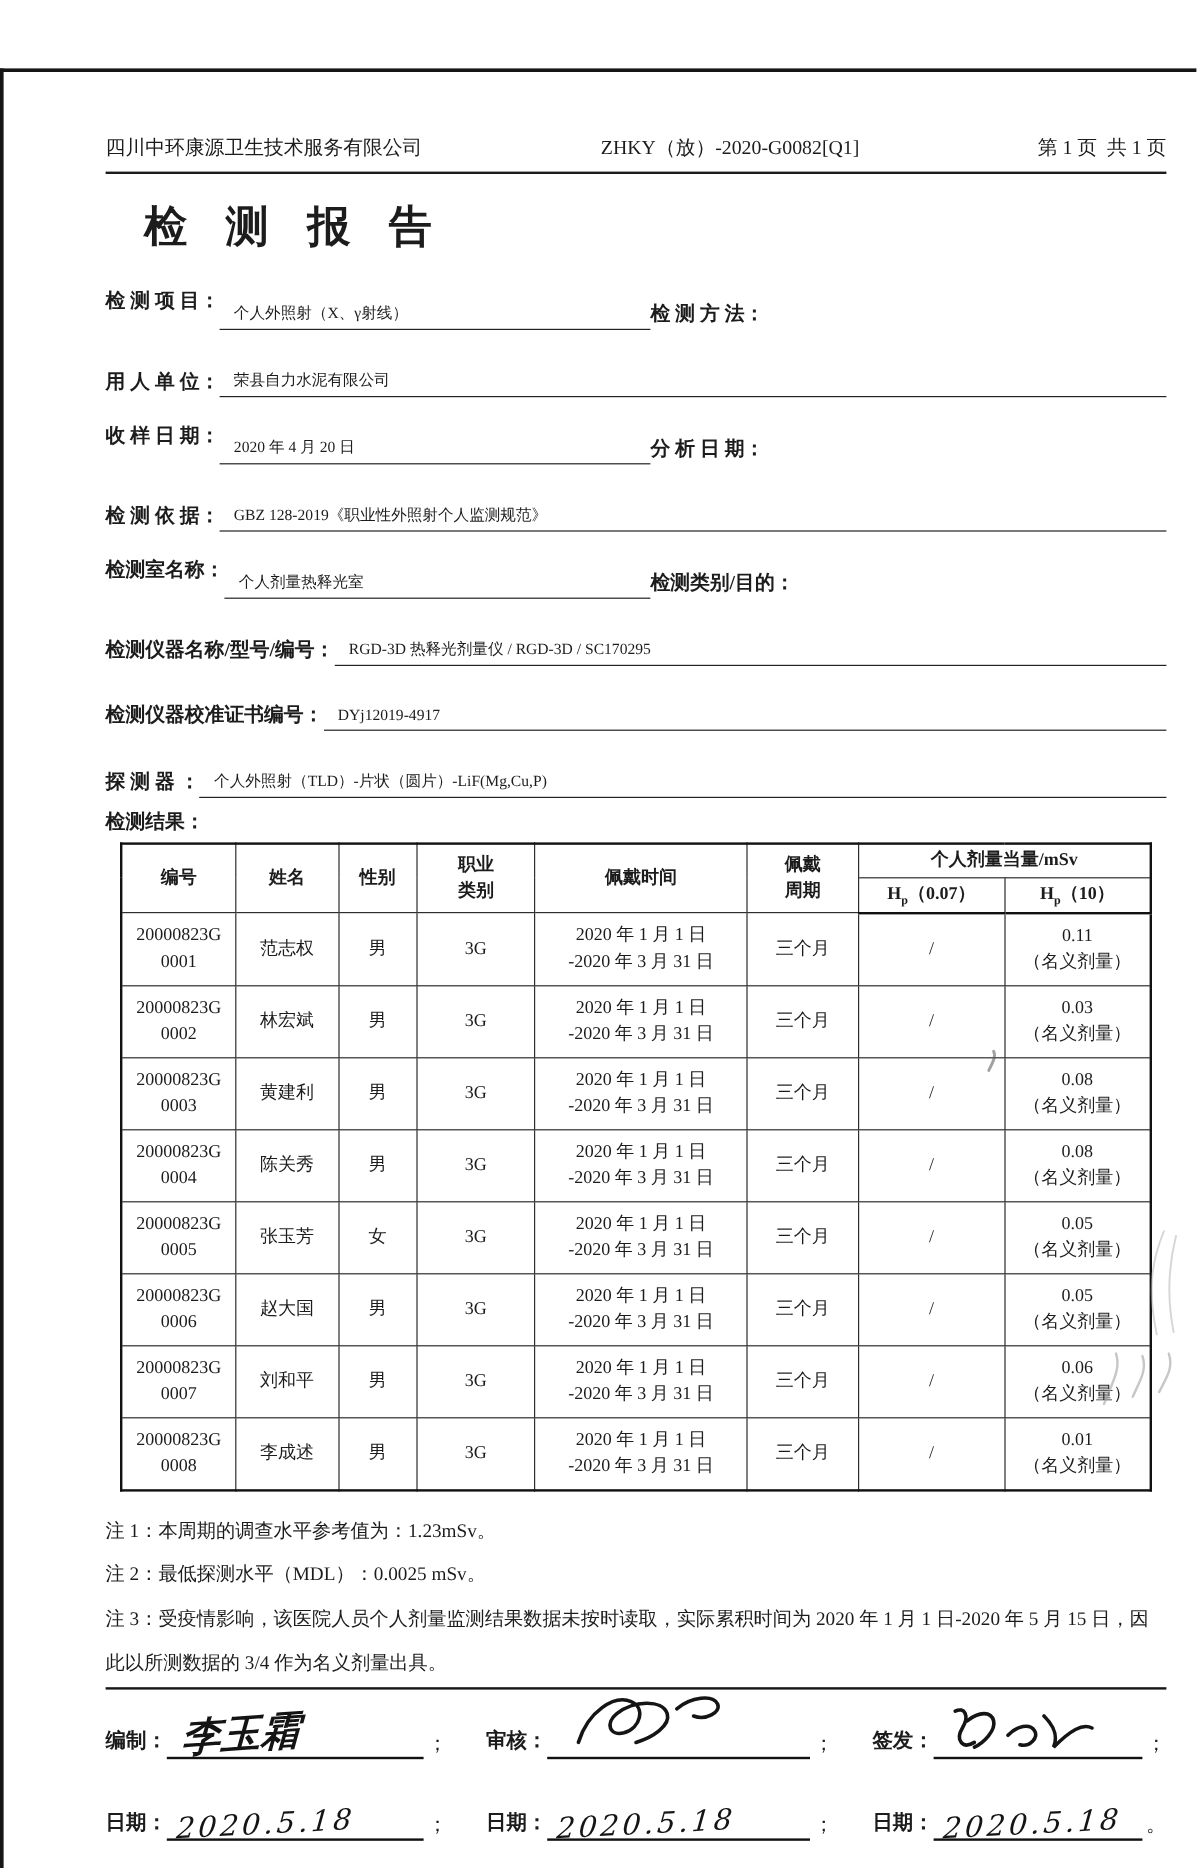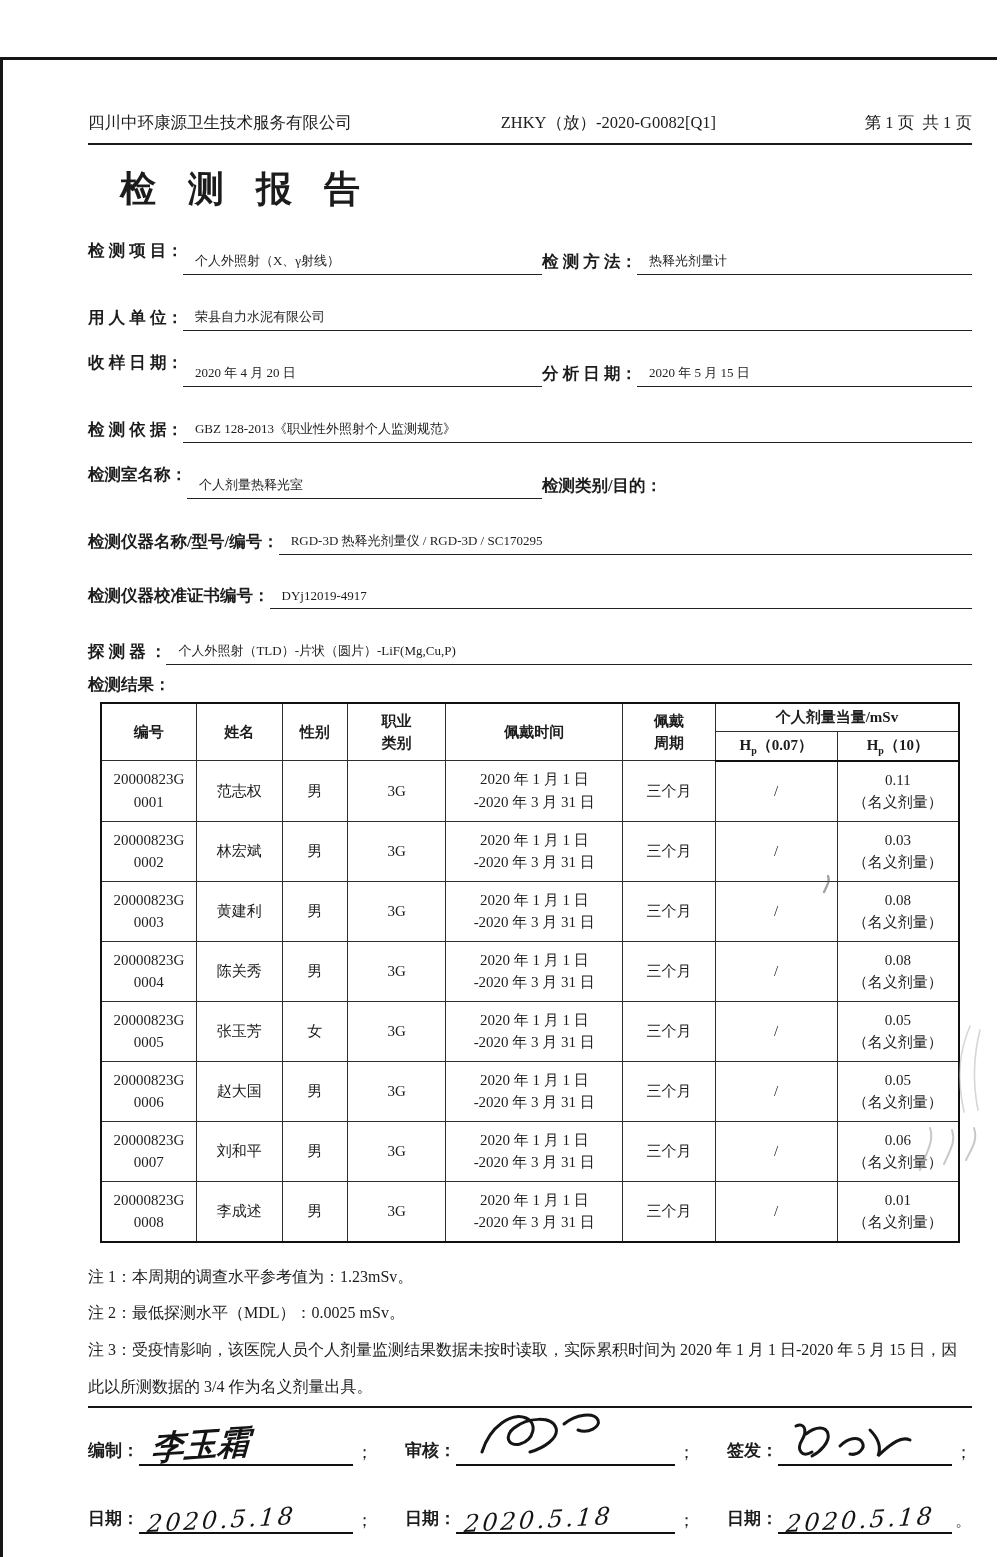--- a/index.html
+++ b/index.html
@@ -66,37 +66,35 @@
 
   <div class="title">检测报告</div>
 
   <div class="frows">
     <div class="frow">
       <div class="pair1">
         <span class="flabel">检 测 项 目：</span>
         <span class="fvalue">个人外照射（X、γ射线）</span>
       </div>
       <span class="flabel">检 测 方 法：</span>
-      <span class="fvalue grow">热释光剂量计</span>
     </div>
     <div class="frow">
       <span class="flabel">用 人 单 位：</span>
       <span class="fvalue grow">荣县自力水泥有限公司</span>
     </div>
     <div class="frow">
       <div class="pair1">
         <span class="flabel">收 样 日 期：</span>
         <span class="fvalue">2020 年 4 月 20 日</span>
       </div>
       <span class="flabel">分 析 日 期：</span>
-      <span class="fvalue grow">2020 年 5 月 15 日</span>
     </div>
     <div class="frow">
       <span class="flabel">检 测 依 据：</span>
-      <span class="fvalue grow">GBZ 128-2013《职业性外照射个人监测规范》</span>
+      <span class="fvalue grow">GBZ 128-2019《职业性外照射个人监测规范》</span>
     </div>
     <div class="frow">
       <div class="pair1">
         <span class="flabel">检测室名称：</span>
         <span class="fvalue">个人剂量热释光室</span>
       </div>
       <span class="flabel">检测类别/目的：</span>
     </div>
     <div class="frow">
       <span class="flabel">检测仪器名称/型号/编号：</span>

